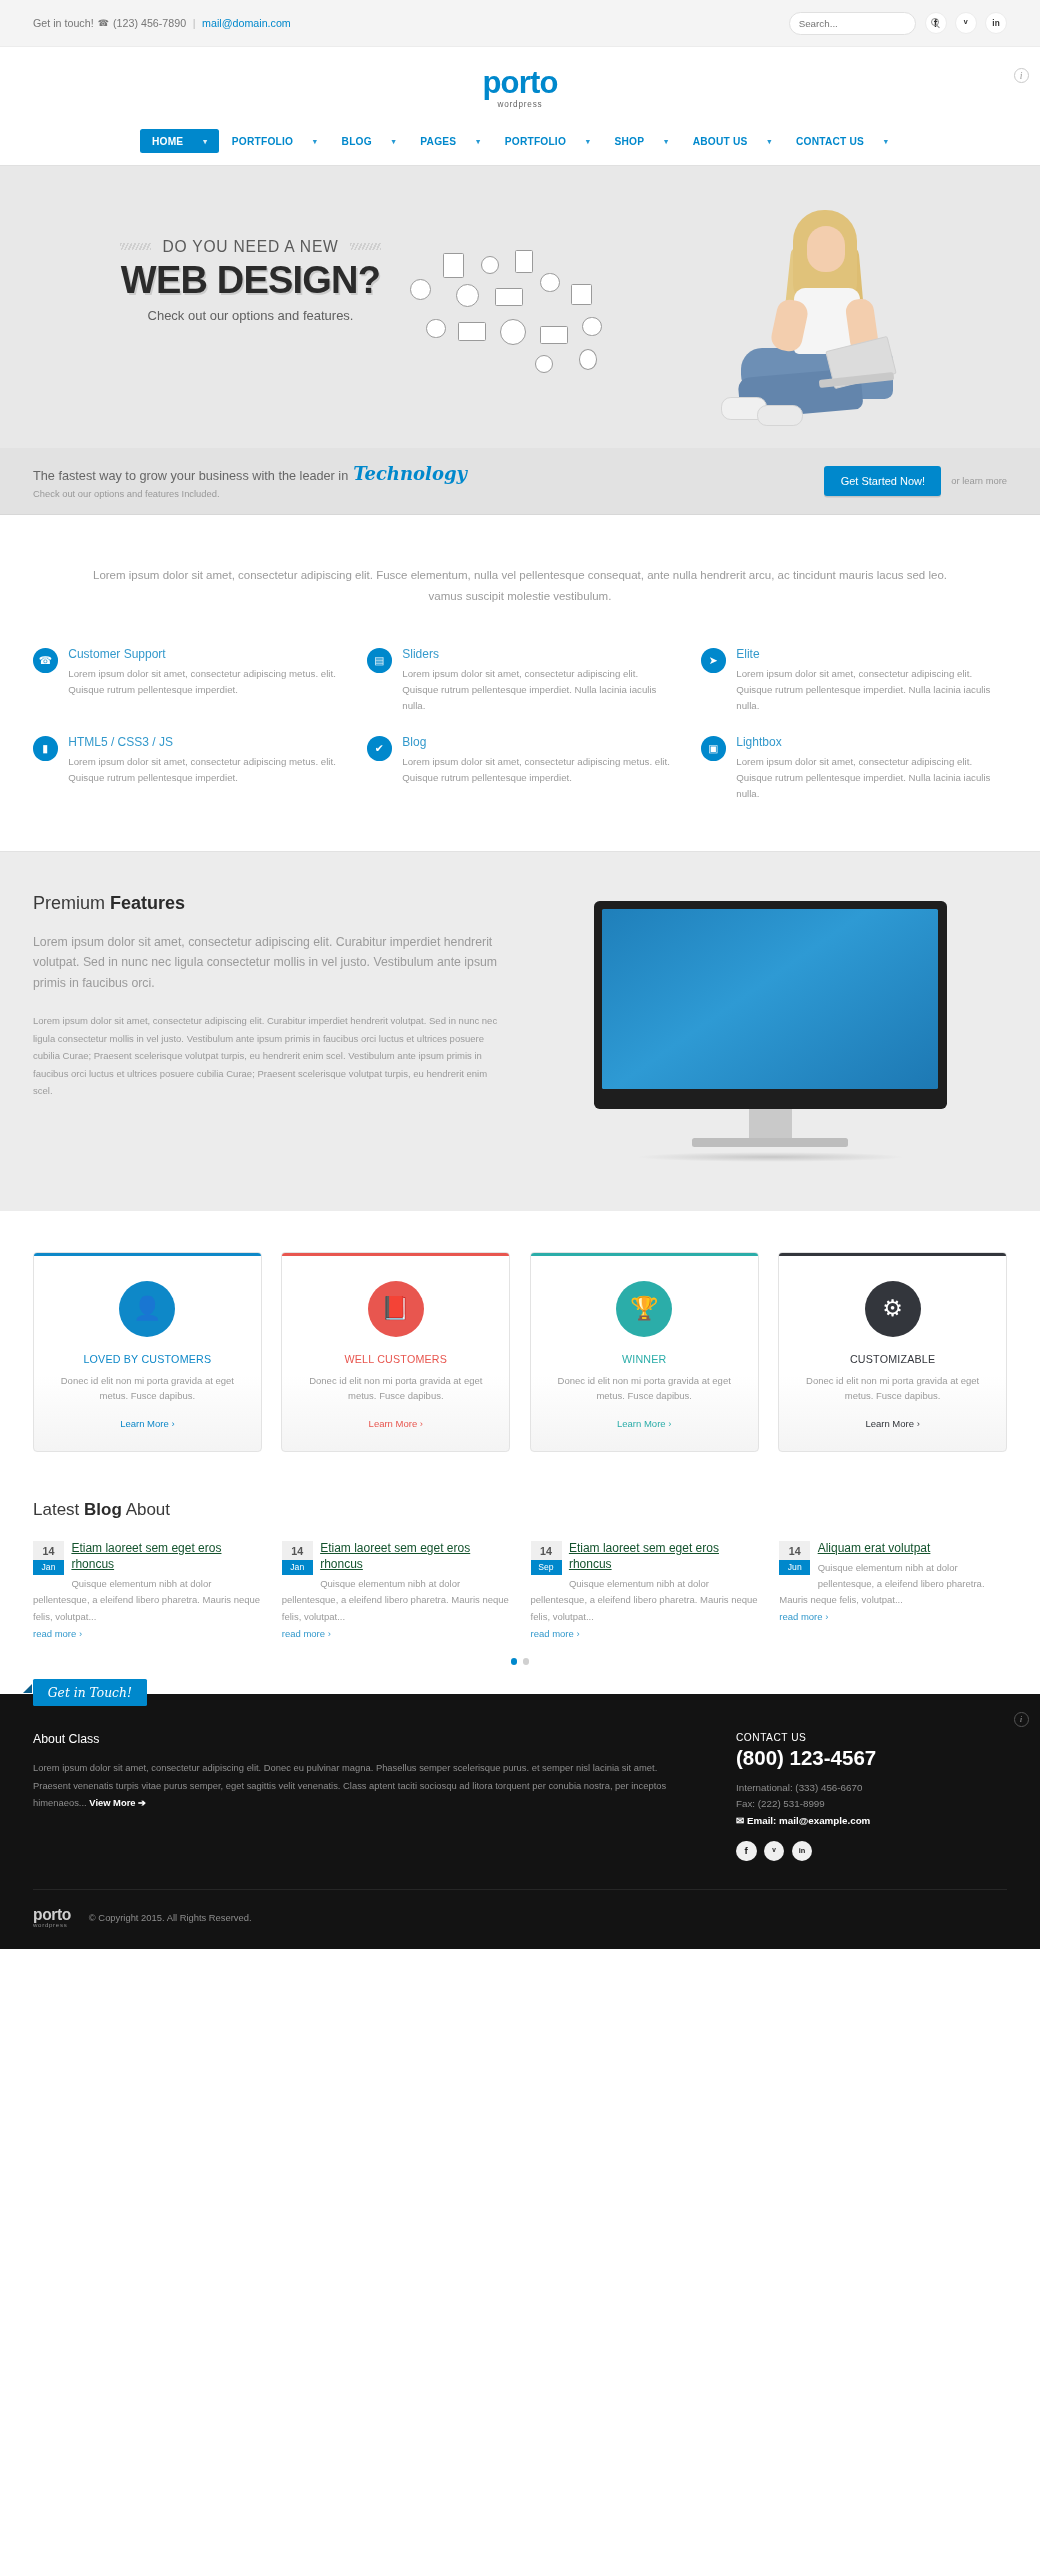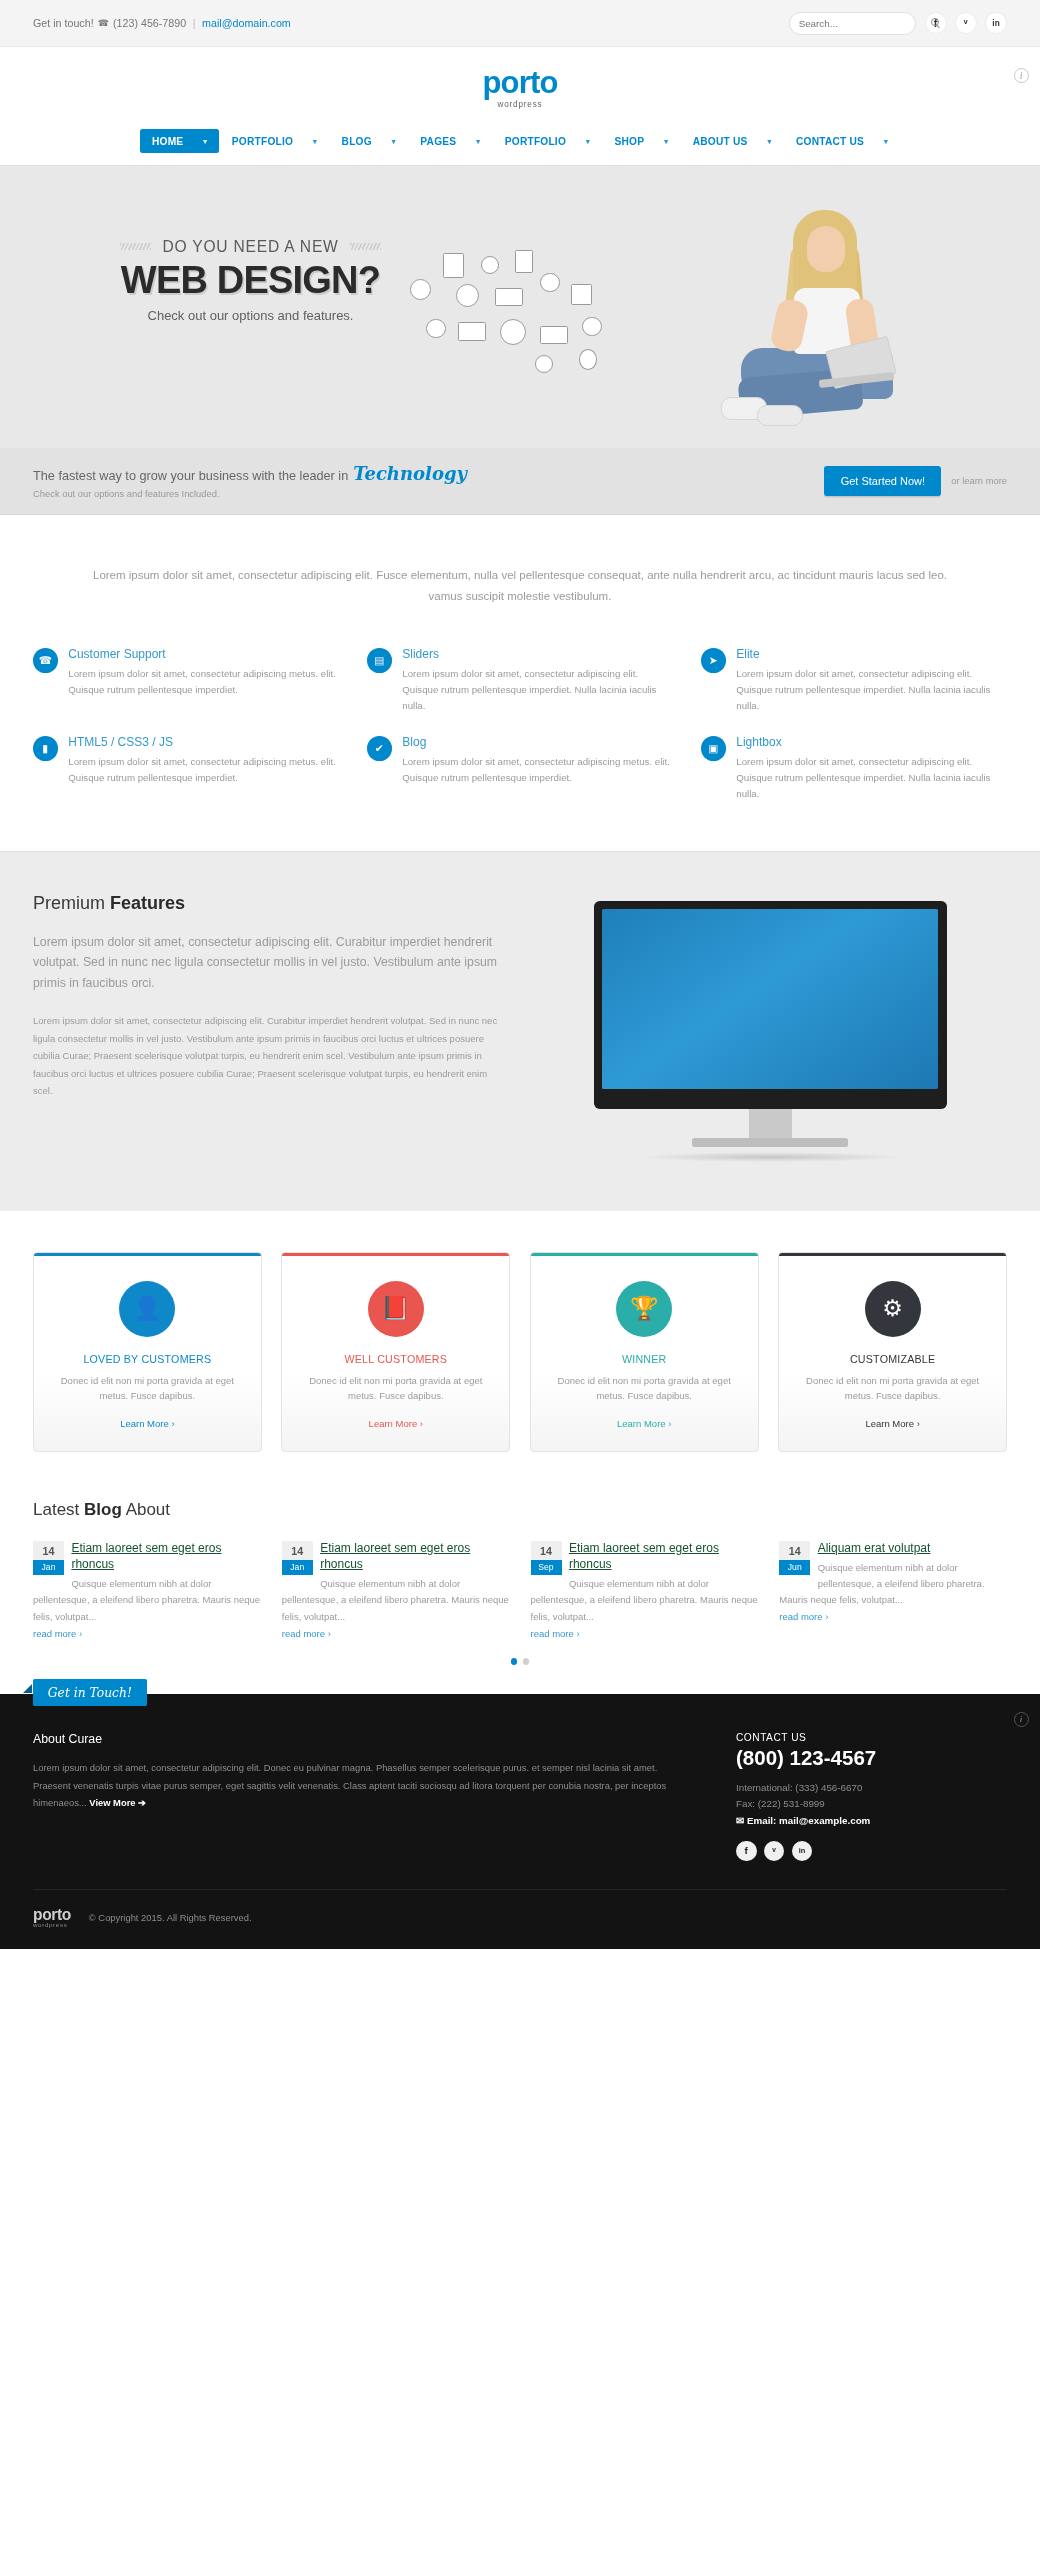--- a/index.html
+++ b/index.html
@@ -521,21 +521,21 @@
         <div class="dot"></div>
       </div>
   </div>
 
   <div class="footer">
     <div class="ribbon">Get in Touch!</div>
     <div class="footer-info">i</div>
 
     <div class="footer-grid">
       <div class="fcol-left">
-        <h4>About Curae</h4>
+        <h4>About Class</h4>
         <p>
           <span>Lorem ipsum dolor sit amet, consectetur adipiscing elit. Donec eu pulvinar magna. Phasellus semper scelerisque purus. et semper nisl lacinia sit amet. Praesent venenatis turpis vitae purus semper, eget sagittis velit venenatis. Class aptent taciti sociosqu ad litora torquent per conubia nostra, per inceptos himenaeos...</span>
           <a href="#" class="viewmore">View More ➔</a>
         </p>
       </div>
       <div class="fcol-right">
         <div class="lbl">CONTACT US</div>
         <div class="big">(800) 123-4567</div>
         <div class="ln">International: (333) 456-6670</div>
         <div class="ln">Fax: (222) 531-8999</div>

